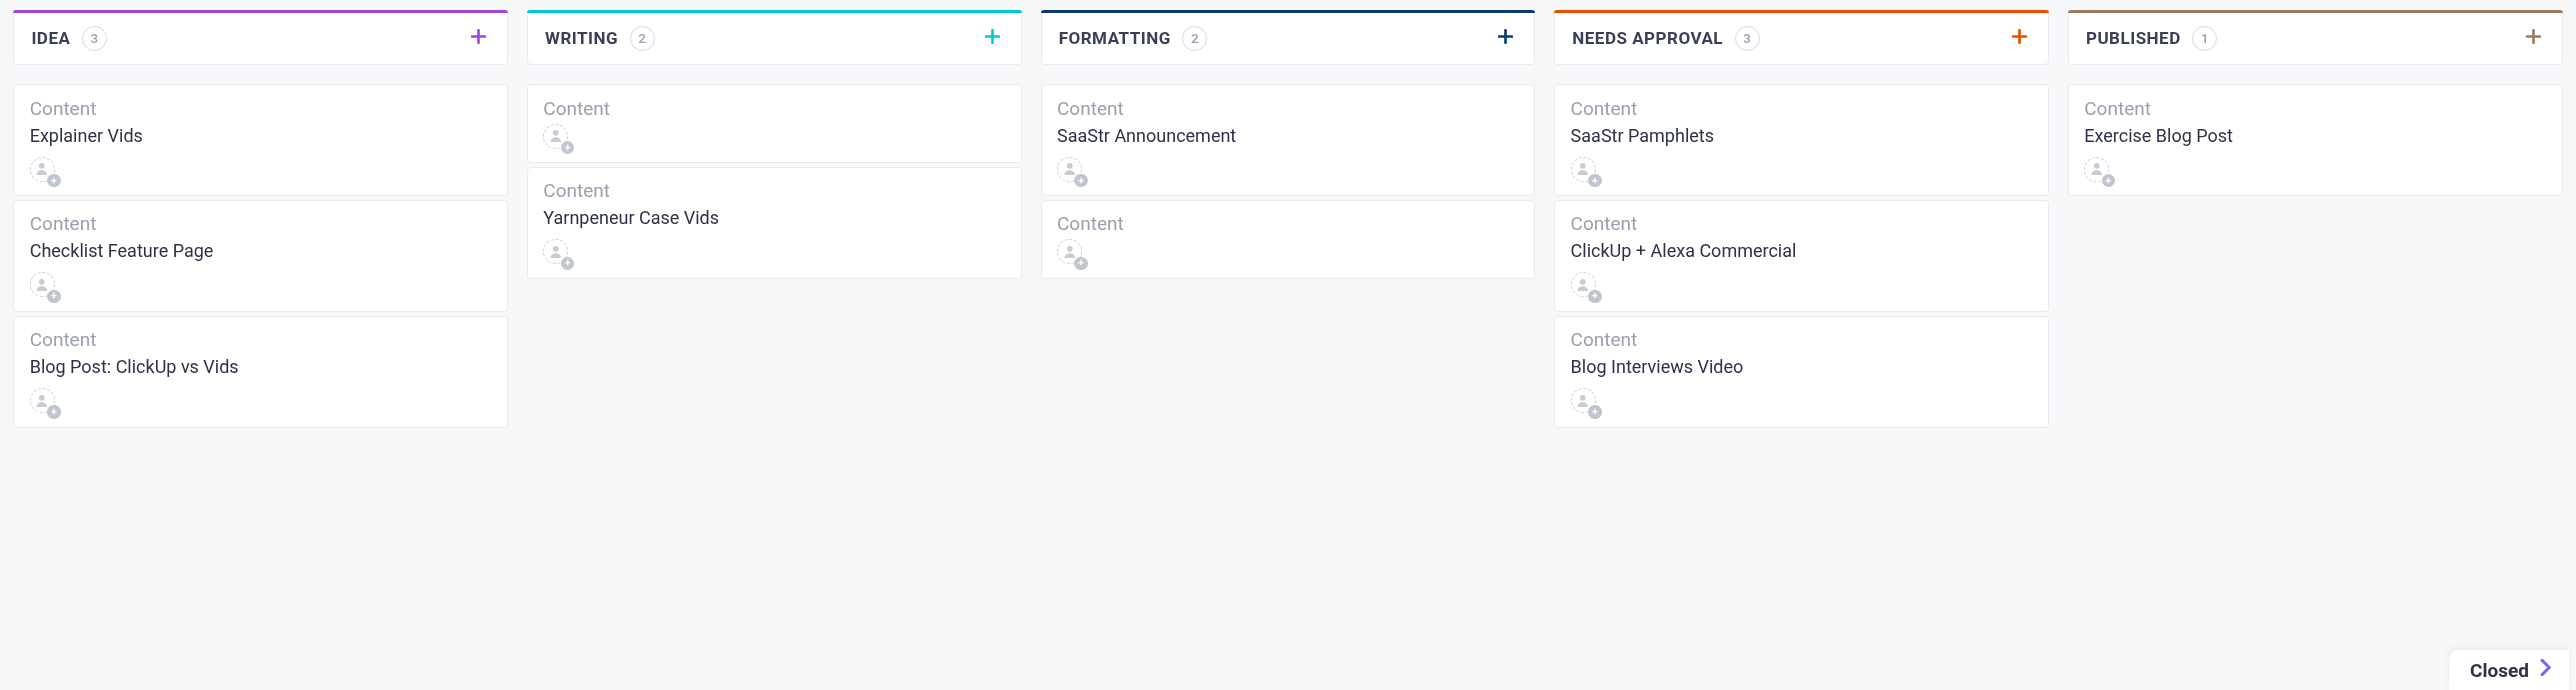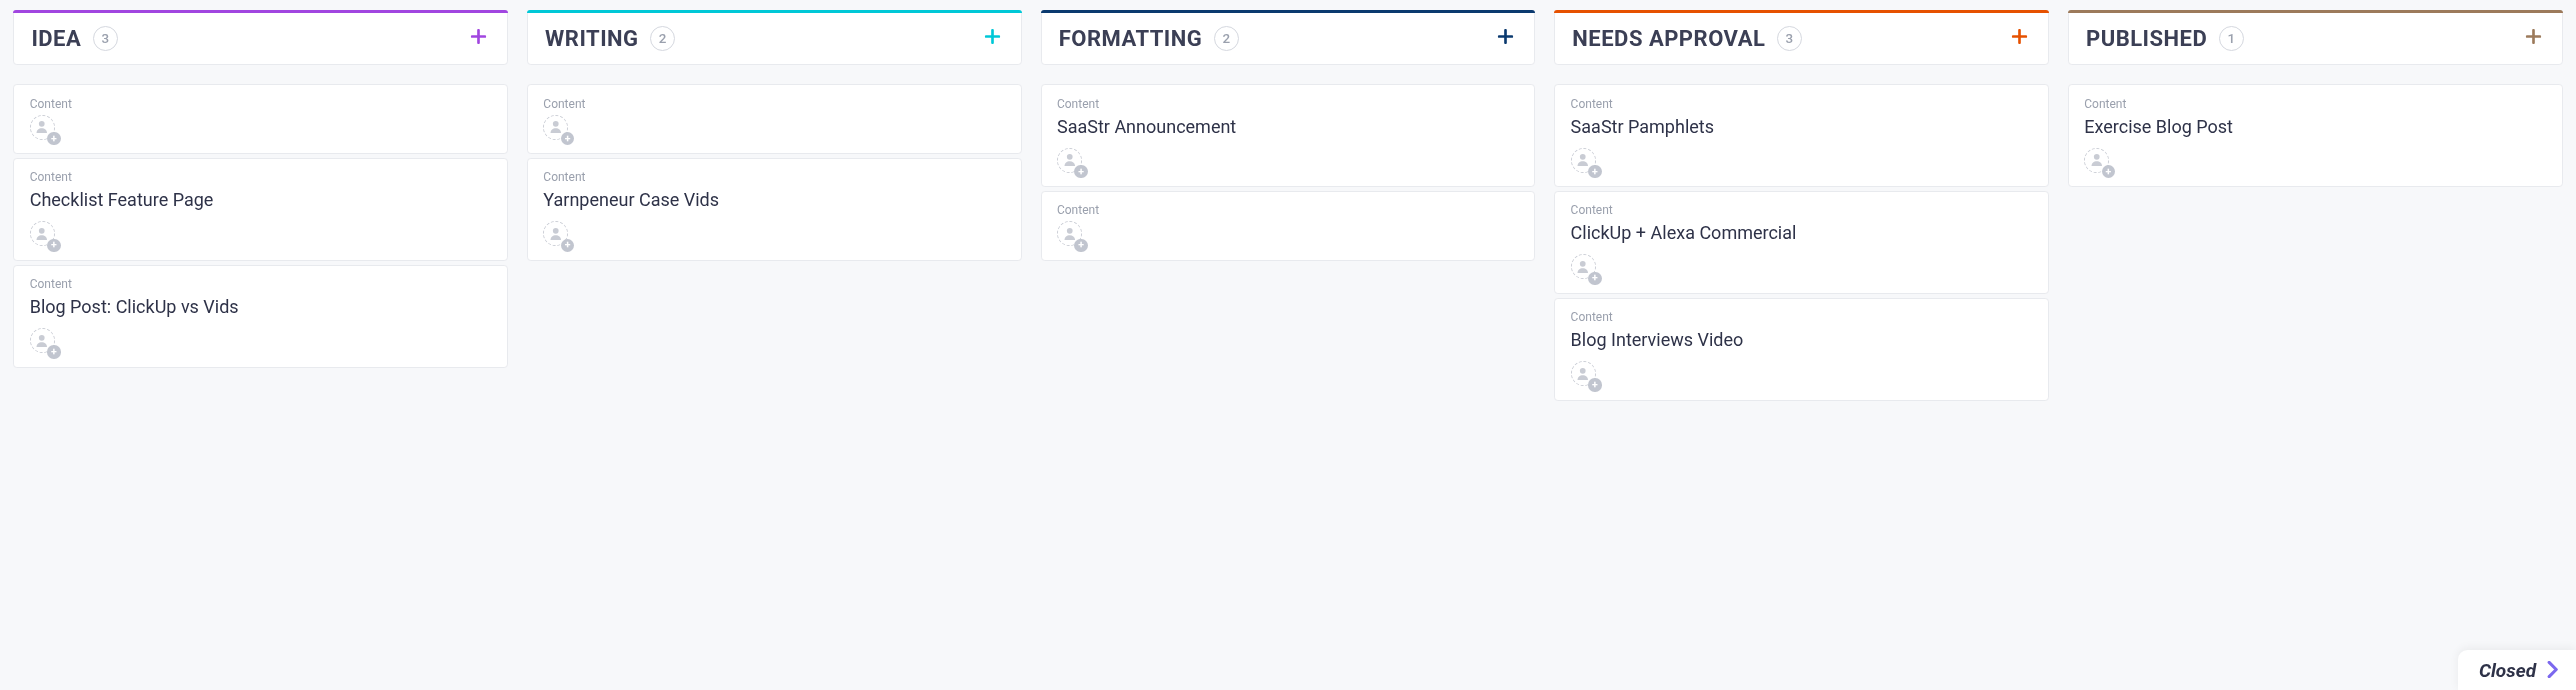--- a/index.html
+++ b/index.html
@@ -35,21 +35,21 @@
   .col-header::before {
     content: "";
     position: absolute;
     left: -1px; right: -1px; top: -1px;
     height: 3.8px;
     border-top-left-radius: 3.8px;
     border-top-right-radius: 3.8px;
     background: var(--accent, #888);
   }
   .col-title {
-    font-size: 22px;
+    font-size: 17px;
     font-weight: 700;
     letter-spacing: 0.5px;
     color: #3b3f55;
     text-transform: uppercase;
   }
   .count-badge {
     margin-left: 11.5px;
     width: 25px; height: 25px;
     border: 1.4px solid #d5d8df;
     border-radius: 50%;
@@ -72,21 +72,21 @@
   .add-btn svg { width: 17px; height: 17px; }
   .cards { display: flex; flex-direction: column; gap: 3.8px; }
   .card {
     background: #fff;
     border: 1px solid #e8eaee;
     border-radius: 3.8px;
     padding: 11.5px 15.3px 9.6px 15.3px;
     cursor: pointer;
   }
   .card-label {
-    font-size: 12px;
+    font-size: 19px;
     color: #9aa0ad;
     margin-bottom: 3.8px;
   }
   .card-title {
     font-size: 18px;
     color: #2e3248;
     font-weight: 400;
     margin-bottom: 9.6px;
     line-height: 1.3;
   }
@@ -112,31 +112,30 @@
     background: #c1c5cf;
     border-radius: 50%;
     display: flex; align-items: center; justify-content: center;
     color: #fff;
     font-size: 10.5px;
     line-height: 1;
     font-weight: 700;
   }
   .closed-pill {
     position: absolute;
-    right: 0;
+    right: 7px;
     bottom: 0;
     background: #fff;
     border-top-left-radius: 9.6px;
     box-shadow: 0 -1.9px 9.6px rgba(0,0,0,0.06);
     padding: 9.6px 17px 7.6px 21px;
     display: flex;
-    align-items: flex-end;
+    align-items: flex-start;
     gap: 9.6px;
     cursor: pointer;
-    font-style: italic;
   }
   .closed-label {
     font-size: 19px;
     font-weight: 700;
     color: #2e3248;
   }
   .closed-pill svg { width: 13.4px; height: 17px; color: #7b68ee; }
 </style>
 </head>
 <body>
@@ -149,20 +148,21 @@
         <span class="add-btn">
           <span><svg viewBox="0 0 18 18" fill="currentColor">
               <rect x="7.6" y="1" width="2.8" height="16" rx="1"></rect>
               <rect x="1" y="7.6" width="16" height="2.8" rx="1"></rect>
             </svg></span>
         </span>
       </div>
       <div class="cards">
         <div class="card">
           <div class="card-label">Content</div>
+          <div class="card-title">Explainer Vids</div>
           <div class="assignee">
             <span class="assignee-circle">
               <svg viewBox="0 0 12 14" fill="currentColor">
                 <circle cx="6" cy="4" r="3"></circle>
                 <path d="M0.5 13.5c0-3 2.5-5 5.5-5s5.5 2 5.5 5z"></path>
               </svg>
             </span>
             <span class="assignee-plus">+</span>
           </div>
         </div>

